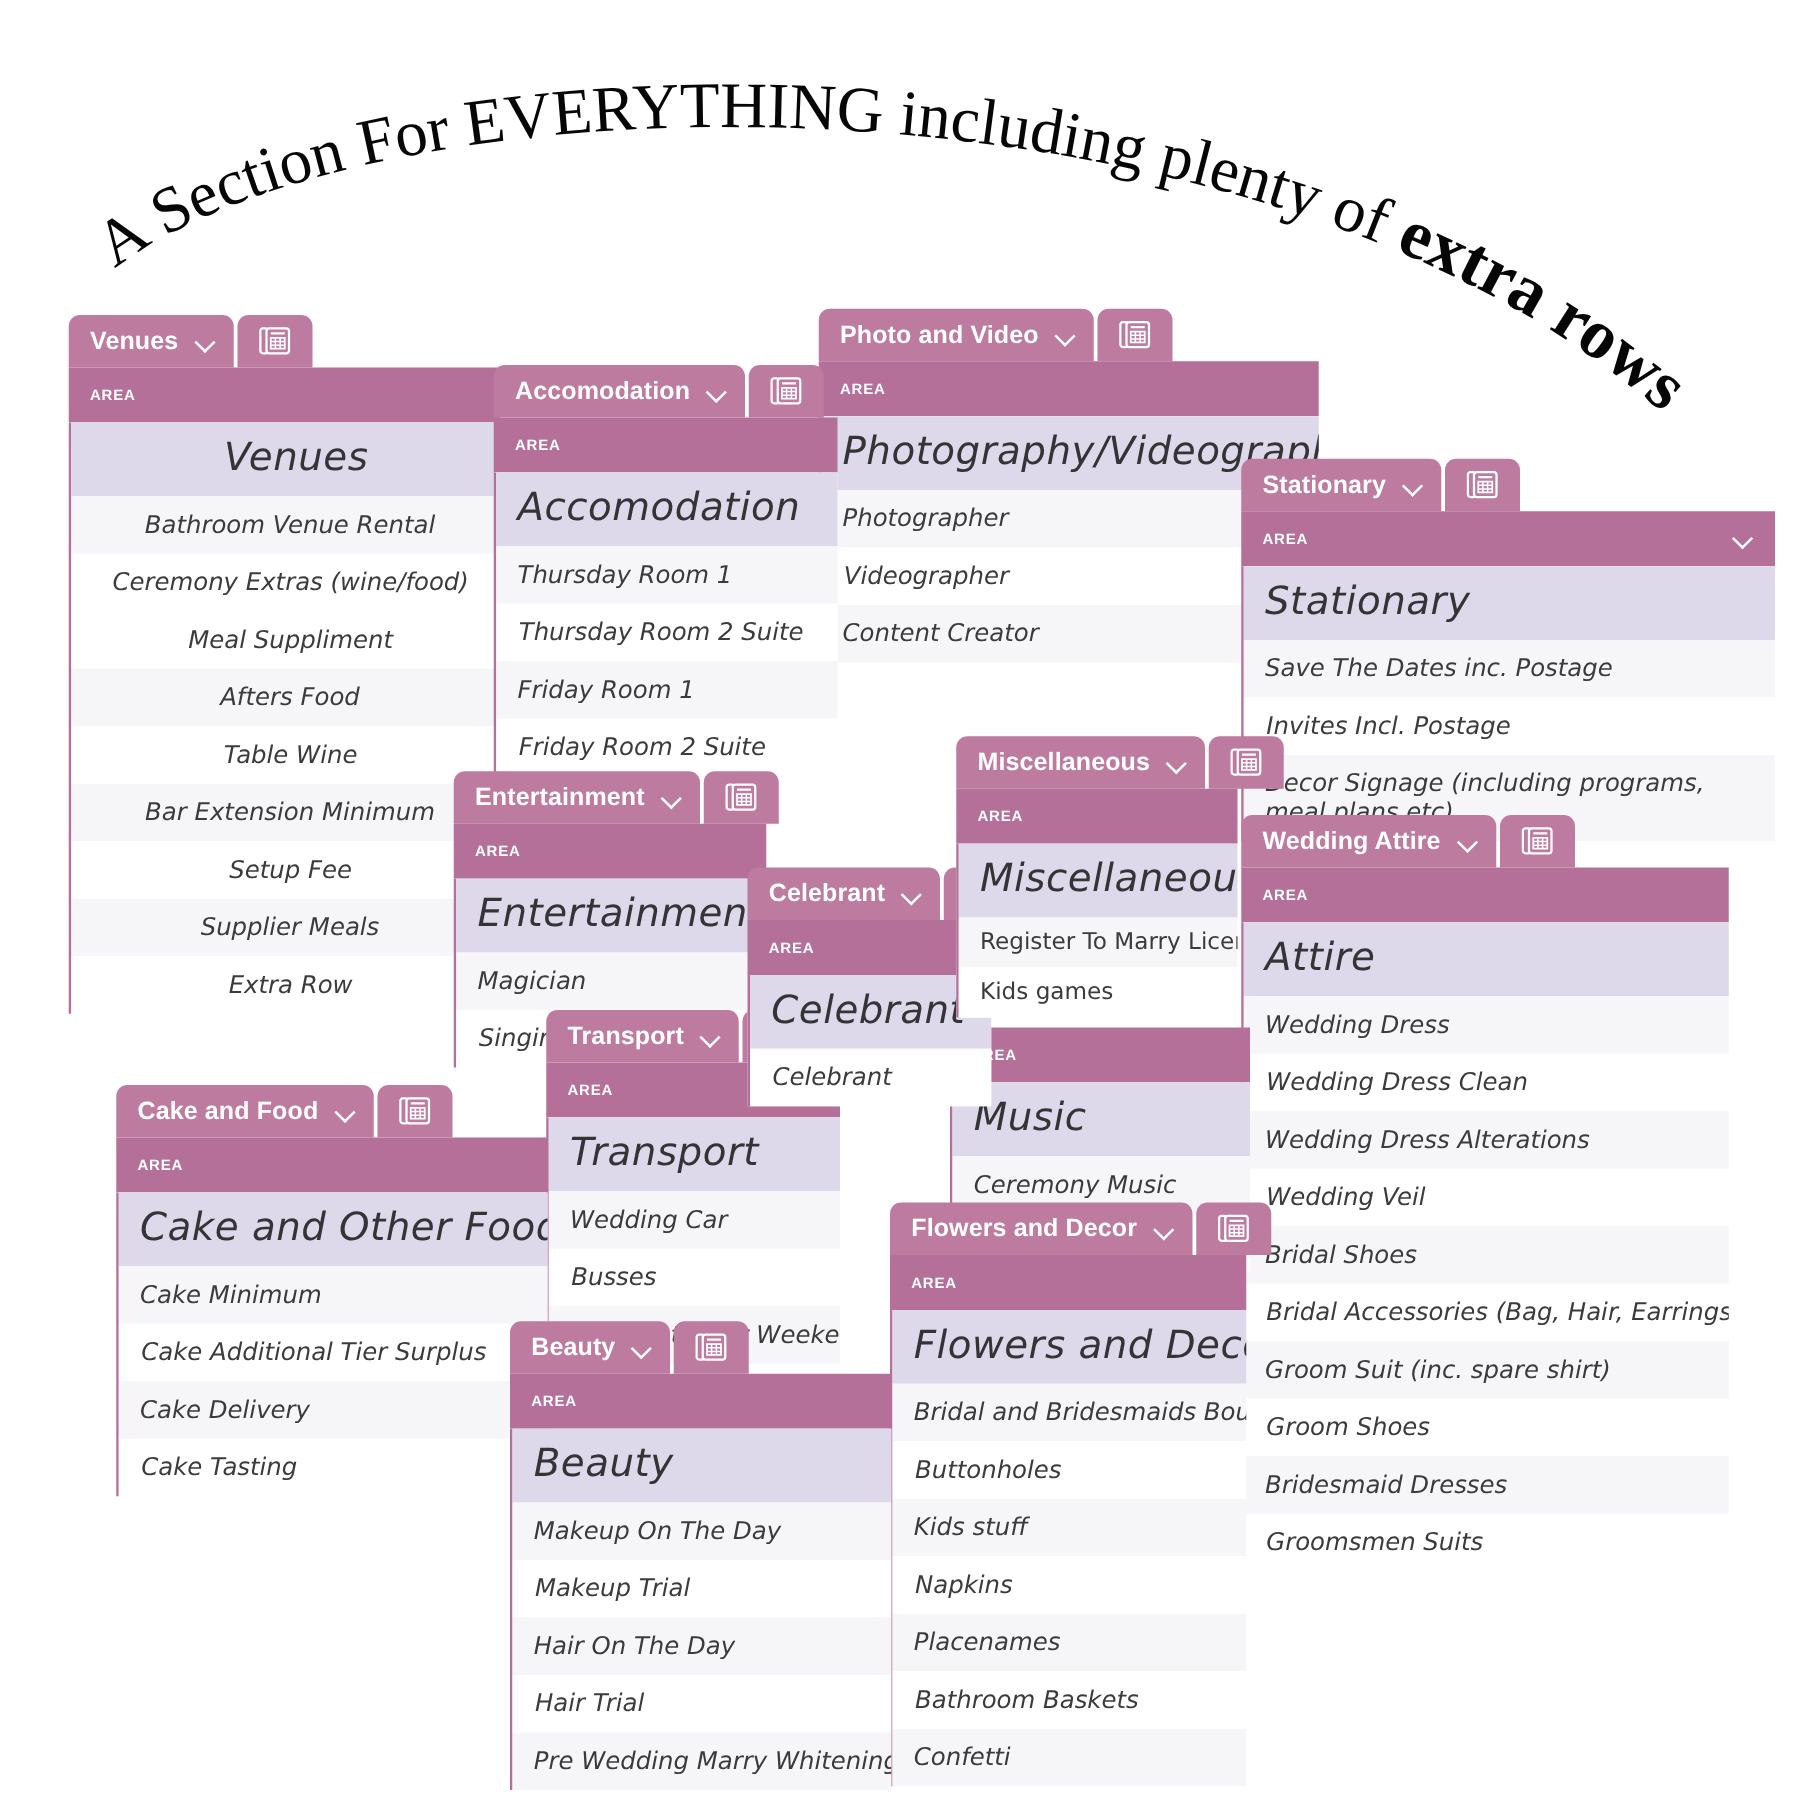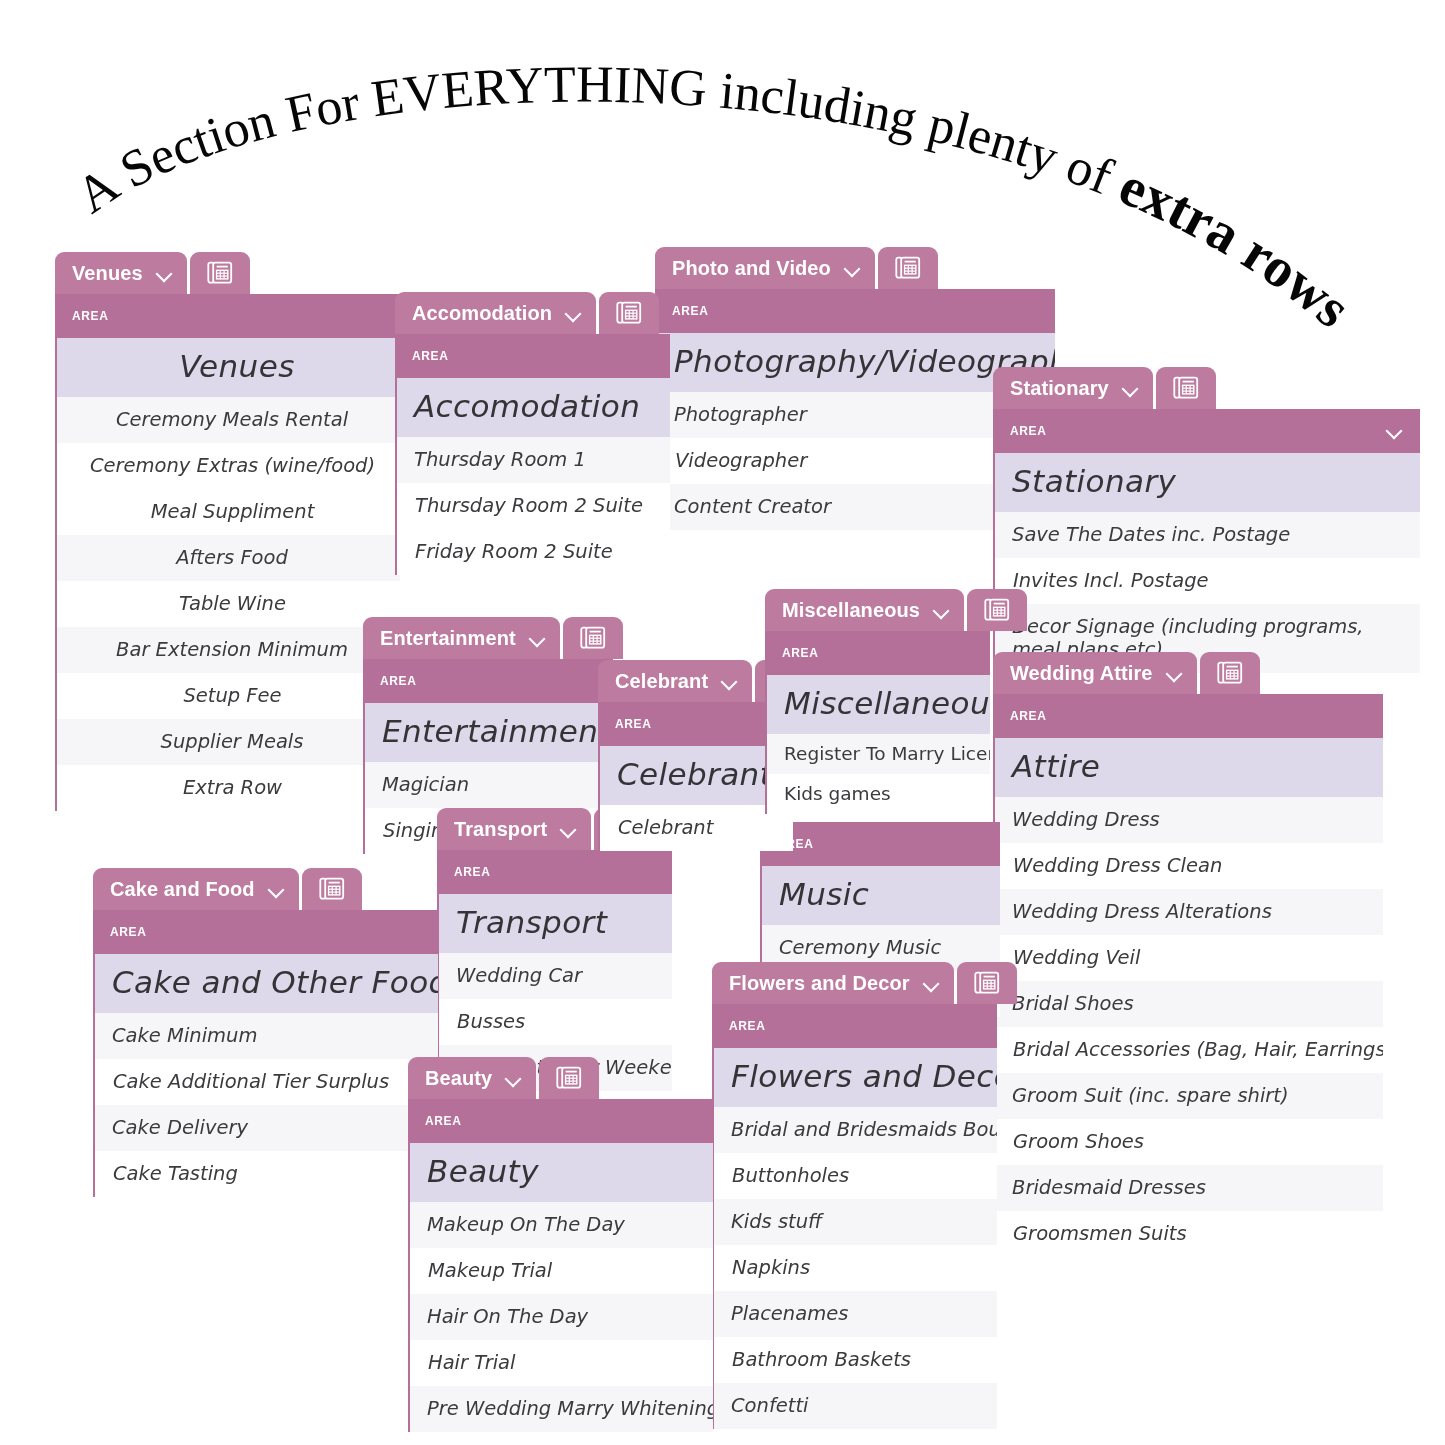--- a/index.html
+++ b/index.html
@@ -148,21 +148,21 @@
   }
 
   
   #card-venues        { left: 55px;  top: 252px;  width: 345px; z-index: 10; text-align: center; }
   #card-accom         { left: 395px; top: 292px;  width: 275px; z-index: 12; }
   #card-photo         { left: 655px; top: 247px;  width: 400px; z-index: 11; }
   #card-stationary    { left: 993px; top: 367px;  width: 427px; z-index: 13; }
   #card-entertainment { left: 363px; top: 617px;  width: 250px; z-index: 14; }
   #card-misc          { left: 765px; top: 589px;  width: 225px; z-index: 20; }
   #card-attire        { left: 993px; top: 652px;  width: 390px; z-index: 15; }
-  #card-celebrant     { left: 598px; top: 660px;  width: 195px; z-index: 18; }
+  #card-celebrant     { left: 598px; top: 694px;  width: 195px; z-index: 18; }
   #card-music         { left: 760px; top: 780px;  width: 240px; z-index: 16; }
   #card-transport     { left: 437px; top: 808px;  width: 235px; z-index: 17; }
   #card-cake          { left: 93px;  top: 868px;  width: 345px; z-index: 19; }
   #card-flowers       { left: 712px; top: 962px;  width: 285px; z-index: 21; }
   #card-beauty        { left: 408px; top: 1057px; width: 305px; z-index: 22; }
 
   
   #card-music .tabrow { visibility: hidden; }
   #card-transport .tabrow  { position: relative; z-index: 0; }
 </style>
@@ -202,21 +202,21 @@
           <line x1="9.6" y1="16.1" x2="20.8" y2="16.1" stroke="#ffffff" stroke-width="1.2"></line>
           <line x1="9.6" y1="6.6" x2="20.8" y2="6.6" stroke="#ffffff" stroke-width="1.8"></line>
         </svg>
       </div>
     </div>
     <div class="area-bar">
       <span>AREA</span>
     </div>
     <div class="body">
       <div class="section-title">Venues</div>
-      <div class="row alt">Ceremony Meals Rental</div>
+      <div class="row alt">Bathroom Venue Rental</div>
       <div class="row plain">Ceremony Extras (wine/food)</div>
       <div class="row plain">Meal Suppliment</div>
       <div class="row alt">Afters Food</div>
       <div class="row plain">Table Wine</div>
       <div class="row alt">Bar Extension Minimum</div>
       <div class="row plain">Setup Fee</div>
       <div class="row alt">Supplier Meals</div>
       <div class="row plain">Extra Row</div>
     </div>
   </div>
@@ -241,20 +241,21 @@
         </svg>
       </div>
     </div>
     <div class="area-bar">
       <span>AREA</span>
     </div>
     <div class="body">
       <div class="section-title">Accomodation</div>
       <div class="row alt">Thursday Room 1</div>
       <div class="row plain">Thursday Room 2 Suite</div>
+      <div class="row alt">Friday Room 1</div>
       <div class="row plain">Friday Room 2 Suite</div>
     </div>
   </div>
 
   <div class="card" id="card-photo">
     <div class="tabrow">
       <div class="tab-title">
         <span>Photo and Video</span>
         <span class="chev"></span>
       </div>

